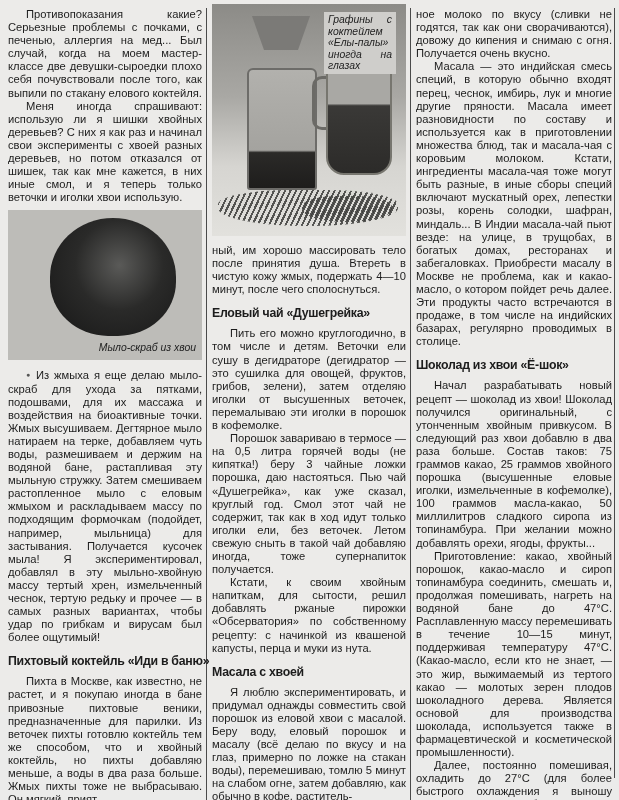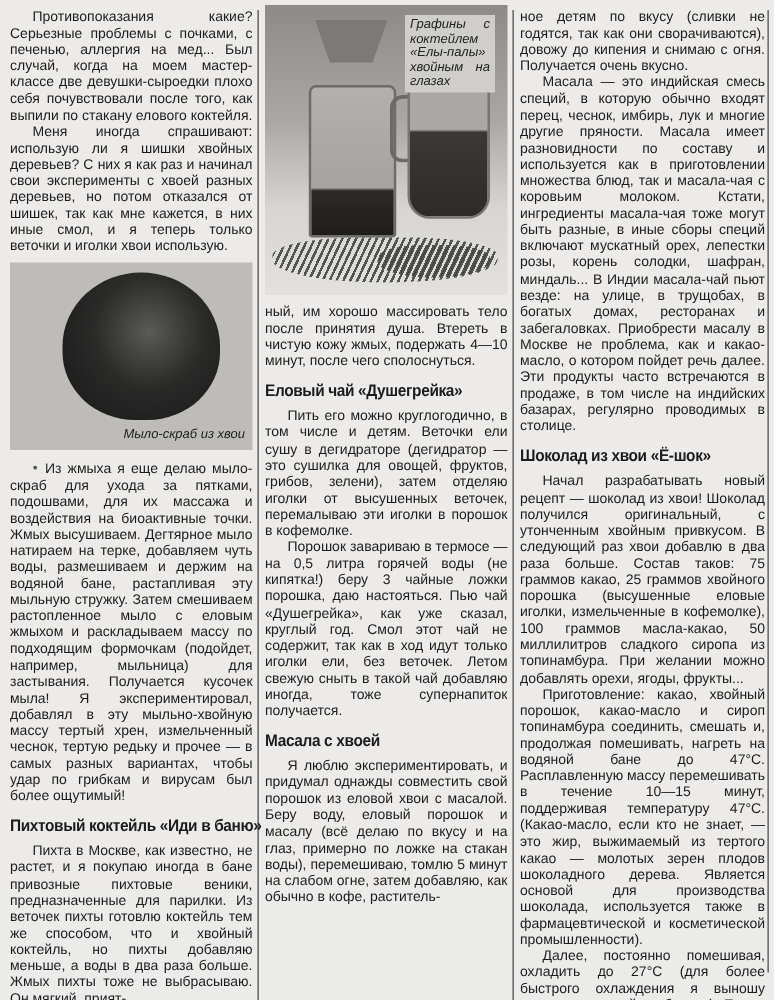--- a/index.html
+++ b/index.html
@@ -112,36 +112,37 @@
 
   <div class="col col2" style="top:4px;">
     <div class="photo drink-photo">
       <div class="funnel"></div>
       <div class="bottle"></div>
       <div class="jug-handle"></div>
       <div class="jug"></div>
       <div class="branch"></div>
       <div class="branch branch2"></div>
       <div class="drink-caption-box">
-        <div class="caption" style="position:static;">Графины с коктейлем «Елы-палы» хвойным на глазах</div>
+        <div class="caption" style="position:static;">Графины с коктейлем «Елы-палы» иногда на глазах</div>
       </div>
     </div>
 
     <p class="noind">ный, им хорошо массировать тело после принятия душа. Втереть в чистую кожу жмых, подержать 4—10 минут, после чего сполоснуться.</p>
 
     <h2>Еловый чай «Душегрейка»</h2>
     <p>Пить его можно круглогодично, в том числе и детям. Веточки ели сушу в дегидраторе (дегидратор — это сушилка для овощей, фруктов, грибов, зелени), затем отделяю иголки от высушенных веточек, перемалываю эти иголки в порошок в кофемолке.</p>
     <p>Порошок завариваю в термосе — на 0,5 литра горячей воды (не кипятка!) беру 3 чайные ложки порошка, даю настояться. Пью чай «Душегрейка», как уже сказал, круглый год. Смол этот чай не содержит, так как в ход идут только иголки ели, без веточек. Летом свежую сныть в такой чай добавляю иногда, тоже супернапиток получается.</p>
+    <p>Кстати, к своим хвойным напиткам, для сытости, решил добавлять ржаные пирожки «Обсерватория» по собственному рецепту: с начинкой из квашеной капусты, перца и муки из нута.</p>
 
     <h2>Масала с хвоей</h2>
     <p>Я люблю экспериментировать, и придумал однажды совместить свой порошок из еловой хвои с масалой. Беру воду, еловый порошок и масалу (всё делаю по вкусу и на глаз, примерно по ложке на стакан воды), перемешиваю, томлю 5 минут на слабом огне, затем добавляю, как обычно в кофе, раститель-</p>
   </div>
 
   <div class="col col3">
-    <p class="noind">ное детям по вкусу (сливки не годятся, так как они сворачиваются), довожу до кипения и снимаю с огня. Получается очень вкусно.</p>
+    <p class="noind">ное молоко по вкусу (сливки не годятся, так как они сворачиваются), довожу до кипения и снимаю с огня. Получается очень вкусно.</p>
     <p>Масала — это индийская смесь специй, в которую обычно входят перец, чеснок, имбирь, лук и многие другие пряности. Масала имеет разновидности по составу и используется как в приготовлении множества блюд, так и масала-чая с коровьим молоком. Кстати, ингредиенты масала-чая тоже могут быть разные, в иные сборы специй включают мускатный орех, лепестки розы, корень солодки, шафран, миндаль... В Индии масала-чай пьют везде: на улице, в трущобах, в богатых домах, ресторанах и забегаловках. Приобрести масалу в Москве не проблема, как и какао-масло, о котором пойдет речь далее. Эти продукты часто встречаются в продаже, в том числе на индийских базарах, регулярно проводимых в столице.</p>
 
     <h2>Шоколад из хвои «Ё-шок»</h2>
     <p>Начал разрабатывать новый рецепт — шоколад из хвои! Шоколад получился оригинальный, с утонченным хвойным привкусом. В следующий раз хвои добавлю в два раза больше. Состав таков: 75 граммов какао, 25 граммов хвойного порошка (высушенные еловые иголки, измельченные в кофемолке), 100 граммов масла-какао, 50 миллилитров сладкого сиропа из топинамбура. При желании можно добавлять орехи, ягоды, фрукты...</p>
     <p>Приготовление: какао, хвойный порошок, какао-масло и сироп топинамбура соединить, смешать и, продолжая помешивать, нагреть на водяной бане до 47°C. Расплавленную массу перемешивать в течение 10—15 минут, поддерживая температуру 47°C. (Какао-масло, если кто не знает, — это жир, выжимаемый из тертого какао — молотых зерен плодов шоколадного дерева. Является основой для производства шоколада, используется также в фармацевтической и косметической промышленности).</p>
     <p>Далее, постоянно помешивая, охладить до 27°C (для более быстрого охлаждения я выношу тарелку с массой на балкон). Потом опять нагреть на водяной бане до 32°C, разлить по формам и убрать в холодильник. Можно нанести на плитку шоколада клеточки. Температуру измеряю пирометром — очень удобная штука.</p>
 
   </div>
 
 </div>

